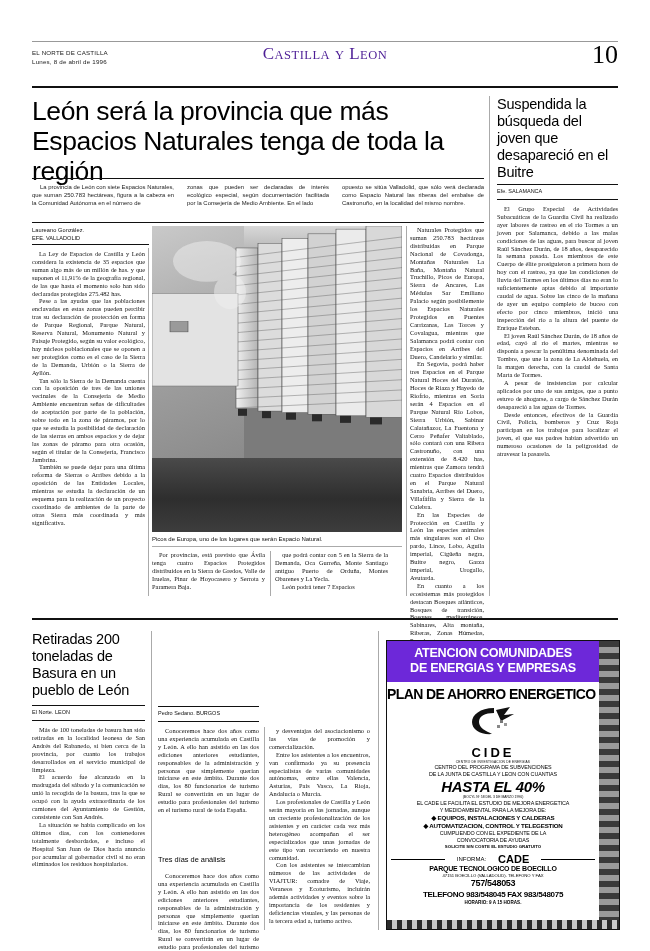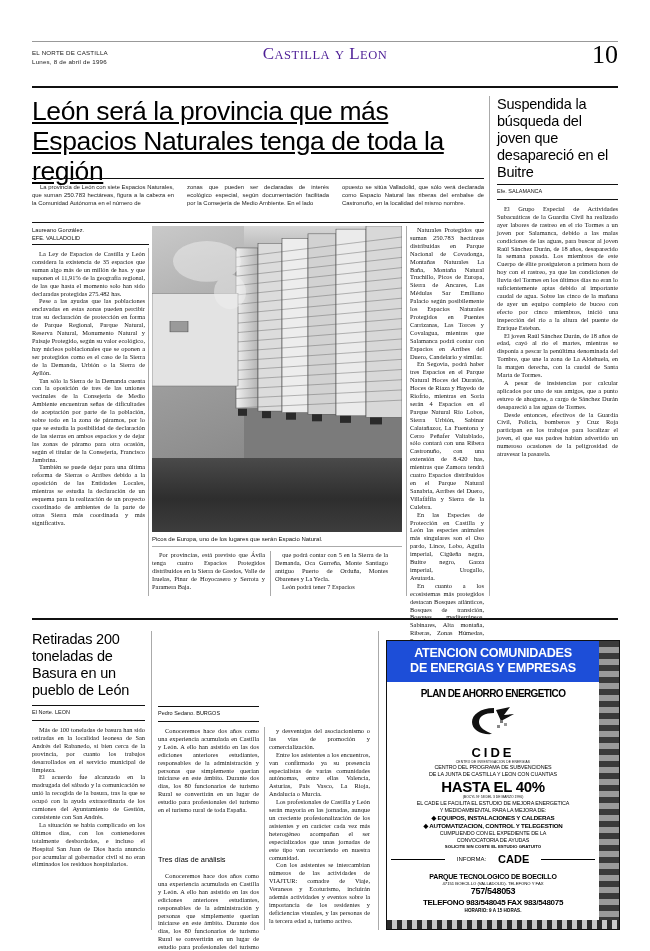--- a/index.html
+++ b/index.html
@@ -22,21 +22,21 @@
   .rule-top{position:absolute;left:32px;top:41px;width:586px;height:1px;background:#999;}
   .rule-mast{position:absolute;left:32px;top:86px;width:586px;height:1.6px;background:#111;}
 
   
   .vrule{position:absolute;background:#aaa;width:1px;}
 
   
   .lead-area{position:absolute;left:32px;top:96px;width:452px;}
   h1.headline{
     font-family:"Liberation Sans",sans-serif;font-weight:normal;
-    font-size:26.5px;line-height:30px;margin:0;letter-spacing:-.4px;color:#000;text-decoration:underline;
+    font-size:26.5px;line-height:30px;margin:0;letter-spacing:-.4px;color:#000;
   }
   .subhead{
     font-family:"Liberation Sans",sans-serif;font-size:10.4px;line-height:13px;
     margin-top:9px;color:#000;
   }
   .rule-under-sub{position:absolute;left:32px;top:178px;width:452px;height:1px;background:#111;}
 
   .summary{position:absolute;left:32px;top:183px;width:452px;
            display:flex;gap:13px;}
   .summary .col{width:142px;font-family:"Liberation Sans",sans-serif;
@@ -95,40 +95,40 @@
   .b2-byline{position:absolute;left:158px;top:710px;
      font-family:"Liberation Sans",sans-serif;font-size:5.5px;color:#111;}
   .rule-b2b{position:absolute;left:158px;top:721px;width:101px;height:1px;background:#111;}
   .subhead2{position:absolute;left:158px;top:855px;width:101px;
      font-family:"Liberation Sans",sans-serif;font-size:7.4px;color:#000;}
 
   
   .ad{position:absolute;left:386px;top:640px;width:232px;height:288px;
       border:1px solid #111;background:#fff;overflow:hidden;}
   .ad-inner{position:absolute;left:0;top:0;right:20px;bottom:0;}
-  .ad-band{background:#1d4ed8;color:#fff;text-align:center;
+  .ad-band{background:#6d28d9;color:#fff;text-align:center;
      font-family:"Liberation Sans",sans-serif;font-weight:bold;
      font-size:12.6px;line-height:15px;padding:5px 20px 6px;letter-spacing:-.3px;}
-  .ad-title{text-align:center;font-family:"Liberation Sans",sans-serif;font-weight:bold;
-     font-size:10px;line-height:18px;margin-top:3px;letter-spacing:-.6px;color:#000;}
+  .ad-title{font-family:"Liberation Sans",sans-serif;font-weight:bold;
+     font-size:14px;line-height:18px;margin-top:3px;letter-spacing:-.6px;color:#000;}
   .ad-logo{height:42px;position:relative;margin-top:1px;}
   .ad-logo .swirl{position:absolute;left:50%;top:2px;transform:translateX(-50%);}
   .ad-cide{text-align:center;font-family:"Liberation Sans",sans-serif;font-weight:bold;
      font-size:13px;letter-spacing:3px;color:#000;line-height:14px;}
   .ad-cide-sub{text-align:center;font-family:"Liberation Sans",sans-serif;
      font-size:3.2px;letter-spacing:.2px;color:#000;}
   .ad-line{text-align:center;font-family:"Liberation Sans",sans-serif;
      font-size:5.4px;line-height:7px;color:#000;letter-spacing:-.1px;}
   .ad-pct{text-align:center;font-family:"Liberation Sans",sans-serif;font-weight:bold;
-     font-size:15px;line-height:17px;color:#000;letter-spacing:-.3px;}
+     font-size:15px;line-height:17px;color:#000;letter-spacing:-.3px;font-style:italic;}
   .ad-tiny{text-align:center;font-family:"Liberation Sans",sans-serif;
      font-size:3.4px;line-height:5px;color:#000;}
   .ad-bold{text-align:center;font-family:"Liberation Sans",sans-serif;font-weight:bold;
      font-size:6.2px;line-height:8px;color:#000;letter-spacing:-.2px;}
-  .ad-informa{display:flex;align-items:center;gap:12px;margin:4px 4px 8px;}
+  .ad-informa{display:flex;align-items:center;gap:12px;margin:4px 4px 0;}
   .ad-informa .ln{flex:1;height:1px;background:#000;}
   .ad-informa .txt{font-family:"Liberation Sans",sans-serif;font-size:6px;color:#000;}
   .ad-informa .cade{font-family:"Liberation Sans",sans-serif;font-weight:bold;font-size:11px;color:#000;}
   .ad-phone{text-align:center;font-family:"Liberation Sans",sans-serif;font-weight:bold;
      font-size:9px;line-height:11px;color:#000;letter-spacing:-.3px;}
   .ad-stripe{position:absolute;right:0;top:0;width:20px;height:100%;
      background:repeating-linear-gradient(180deg,#3a3a3a 0 6px,#9a9a9a 6px 12px);}
   .ad-bottomstripe{position:absolute;left:0;bottom:0;width:100%;height:9px;
      background:repeating-linear-gradient(90deg,#2b2b2b 0 5px,#c9c9c9 5px 10px);}
 </style>

